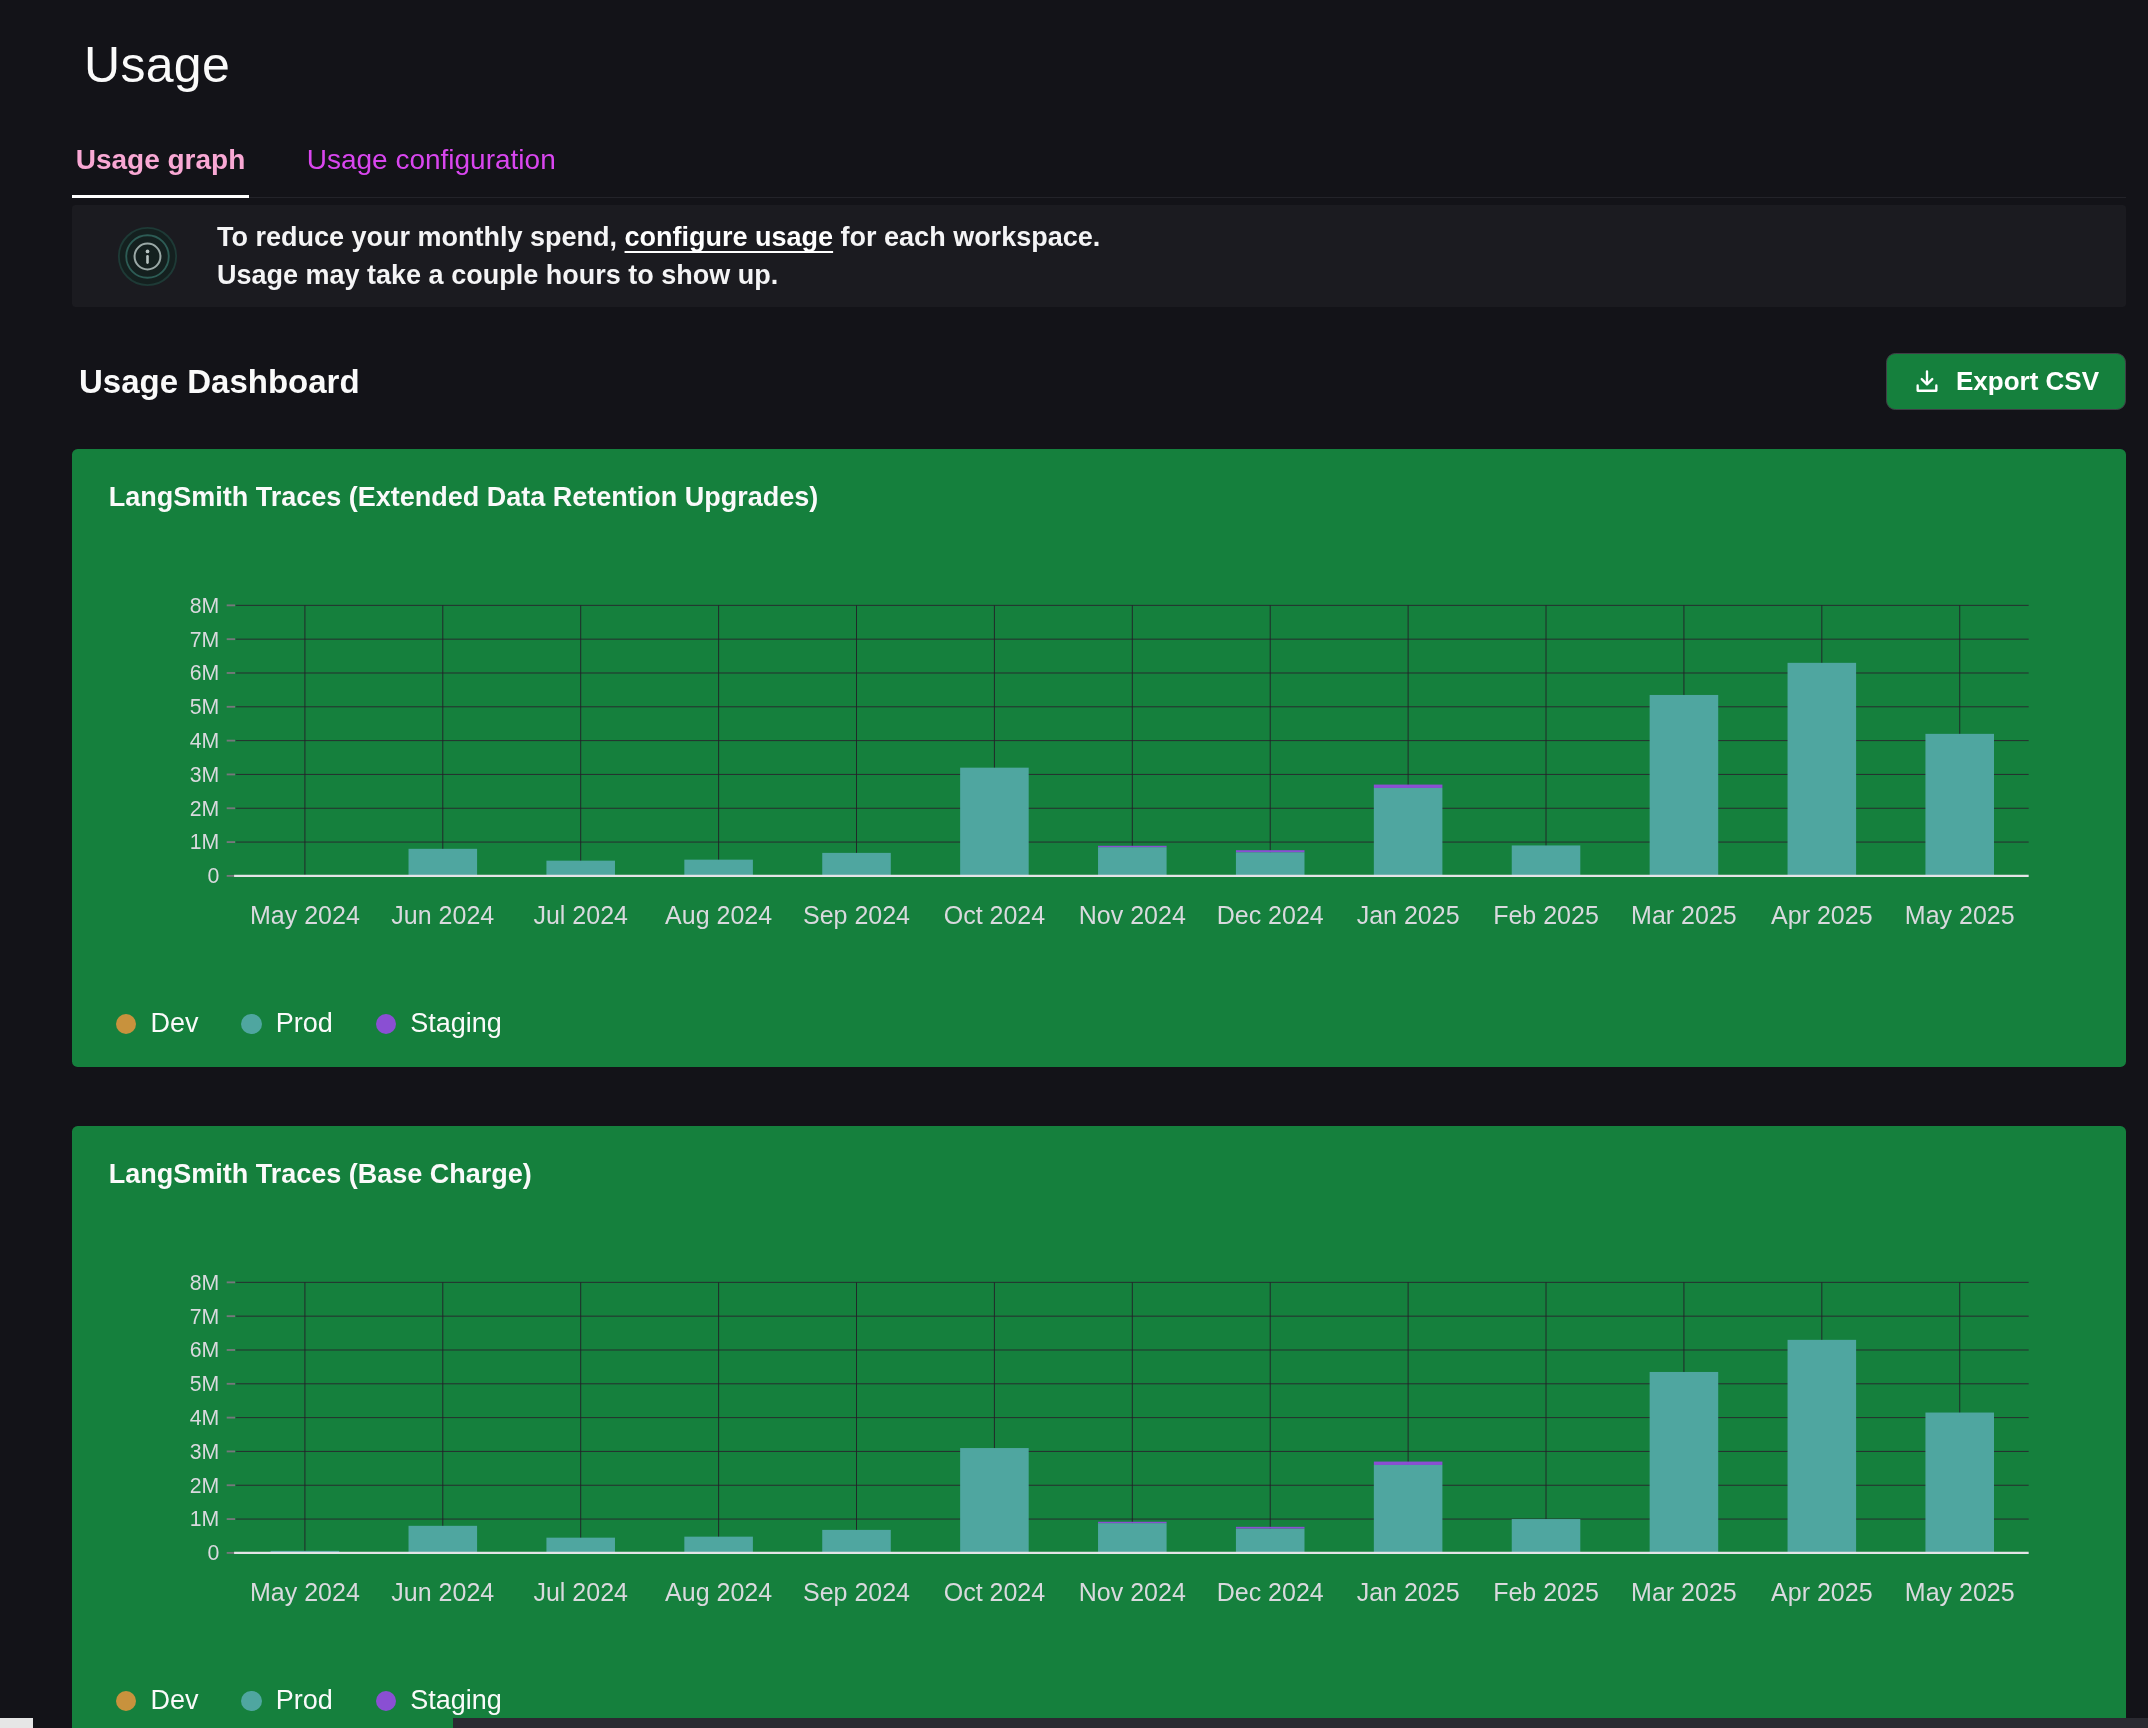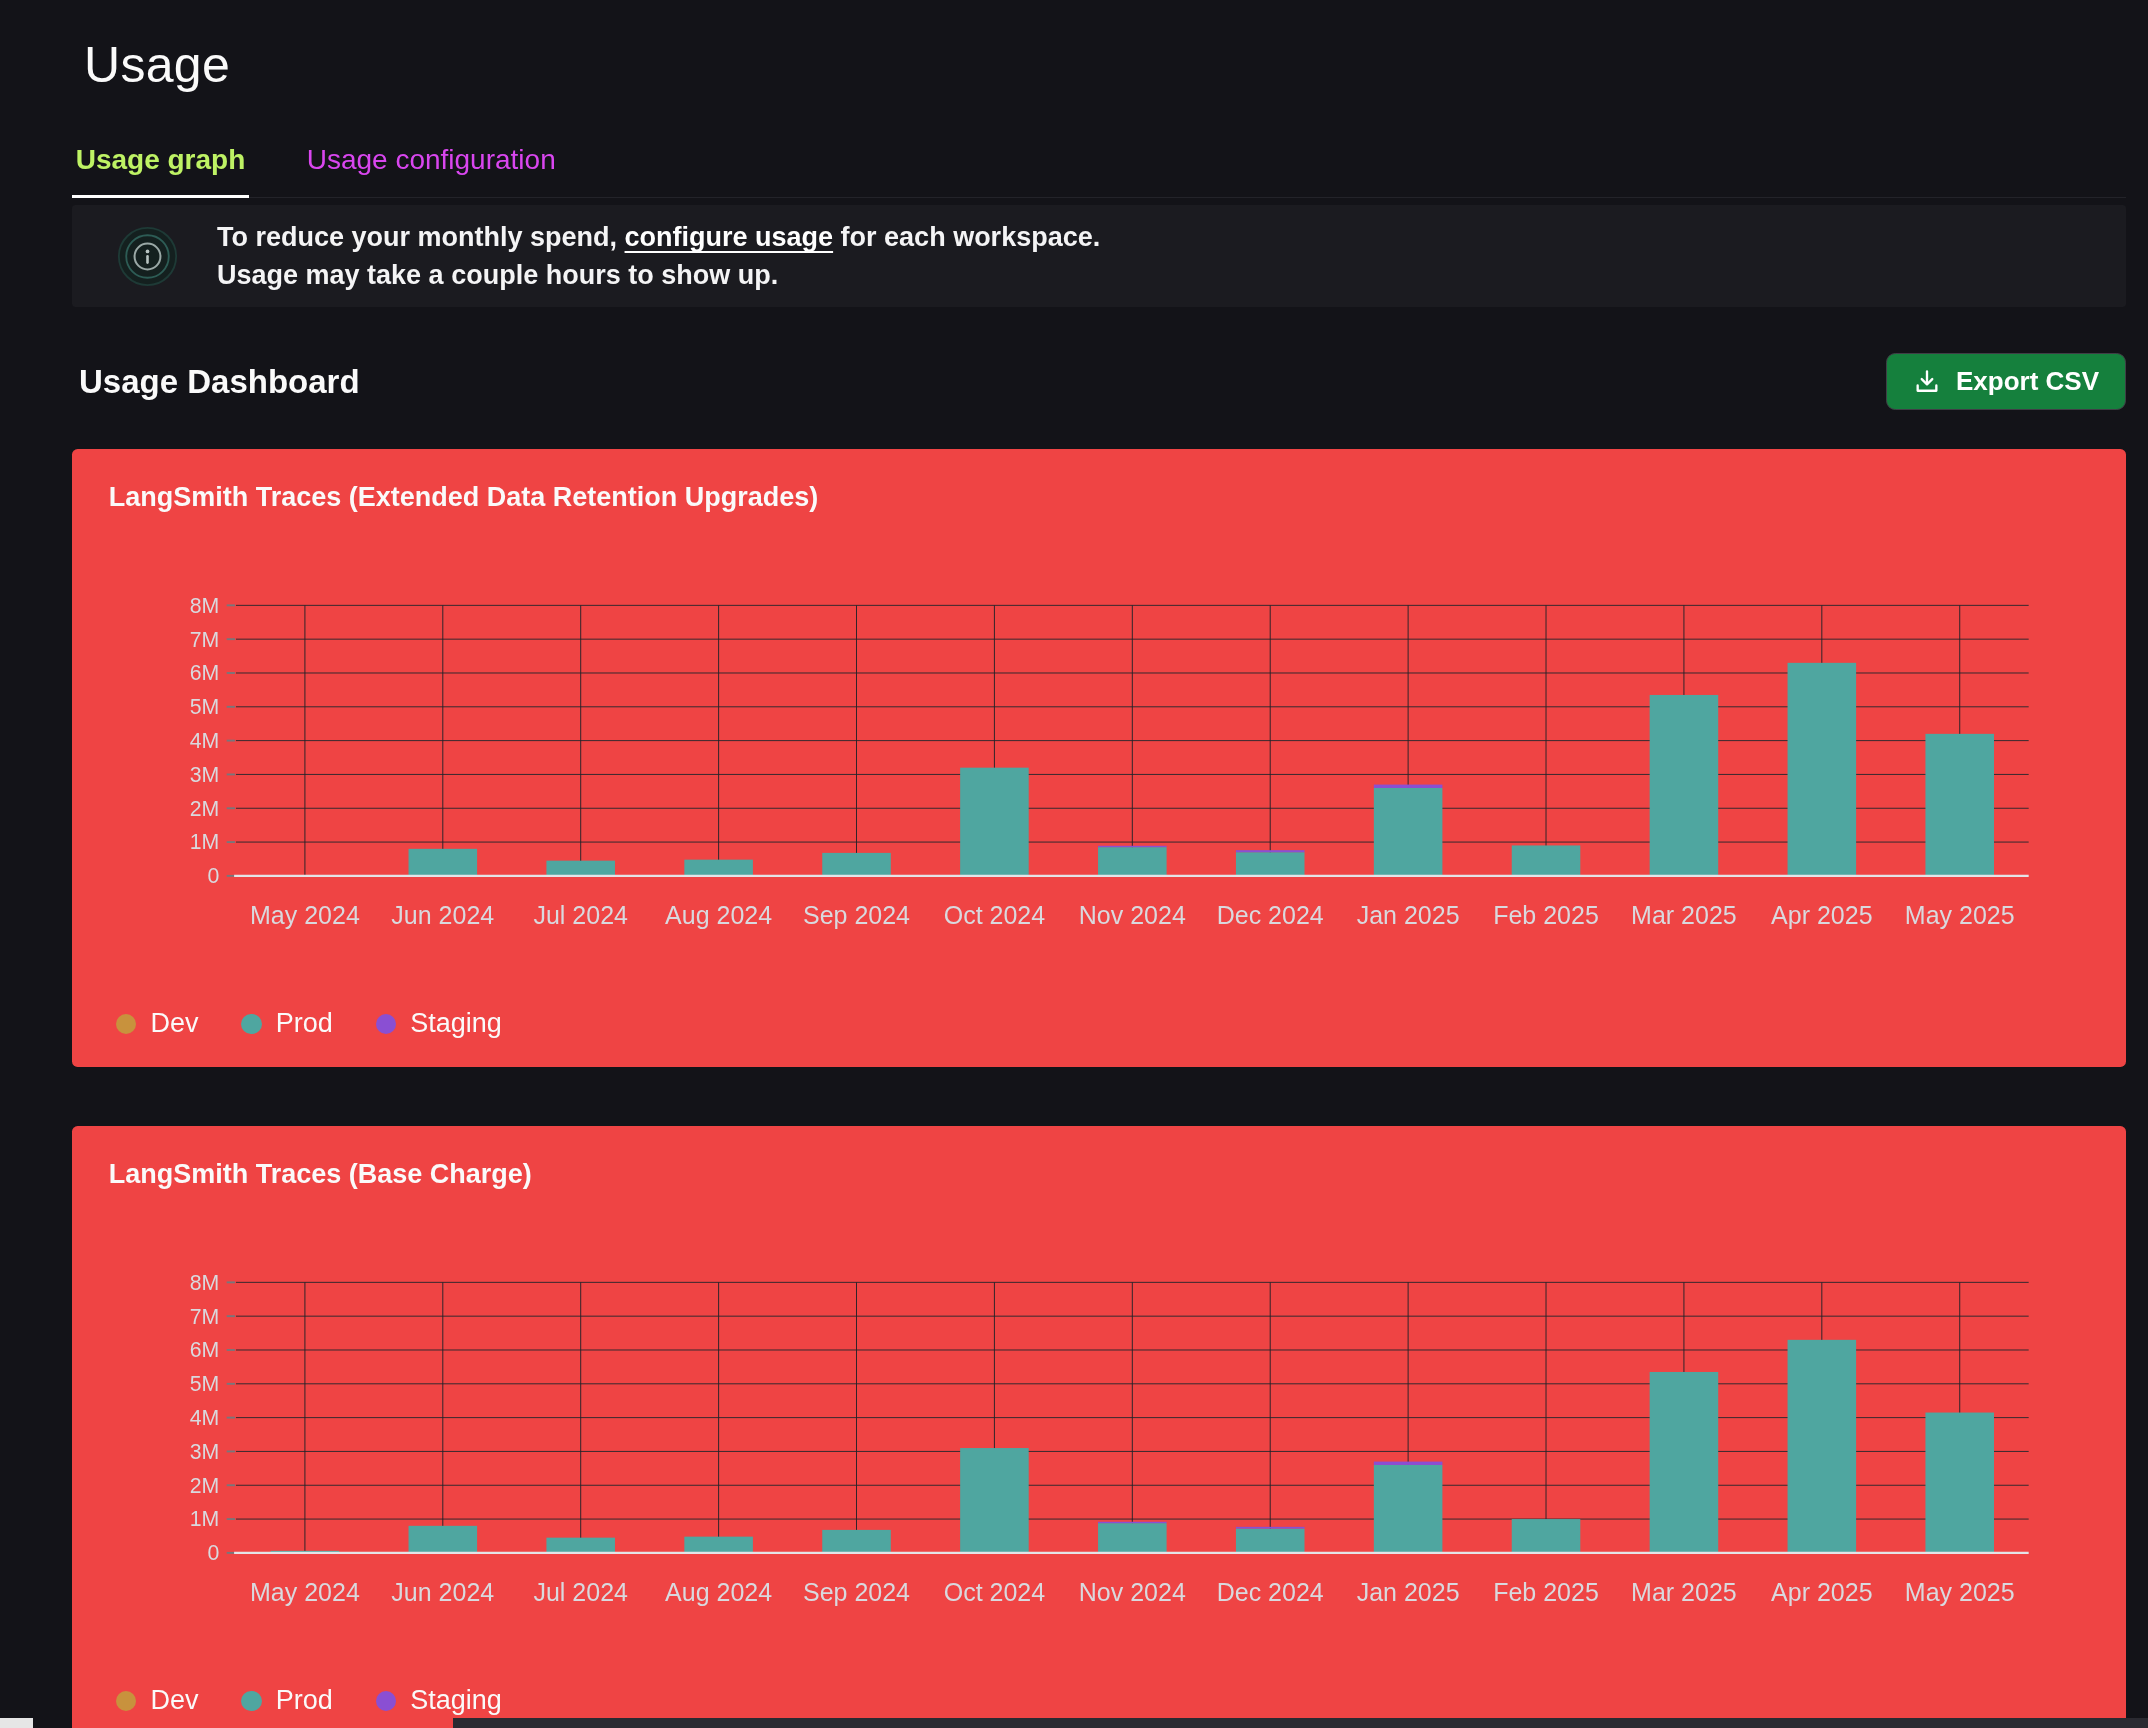--- a/index.html
+++ b/index.html
@@ -8,40 +8,40 @@
     width: 2148px; height: 1729px; overflow: hidden; position: relative;
     background: #131318; color: #fafafa;
     font-family: "Liberation Sans", "DejaVu Sans", sans-serif;
   }
   .page { padding: 24px 22px 0 72px; }
 
   h1.page-title { font-size: 50px; font-weight: 500; margin: 12px; letter-spacing: 0.3px; }
 
   .tabs { display: flex; gap: 54px; margin-top: 43px; border-bottom: 0.9px solid #232329; }
   .tab { font-size: 28px; padding: 7.4px 3.7px 18.6px 3.7px; color: #d946ef; cursor: pointer; }
-  .tab.active { color: #bef264; font-weight: 700; border-bottom: 3.7px solid #ffffff; margin-bottom: -0.9px; }
+  .tab.active { color: #f9a8d4; font-weight: 700; border-bottom: 3.7px solid #ffffff; margin-bottom: -0.9px; }
 
   .banner {
     margin-top: 7.4px; background: #1b1b20; border-radius: 3.7px;
     display: flex; align-items: center; gap: 39px;
     padding: 13px 37px 13px 45px; min-height: 96px;
   }
   .banner-text { font-size: 27px; font-weight: 600; line-height: 38px; color: #f4f4f5; }
   .banner-text a { color: #ffffff; text-decoration: underline; text-underline-offset: 4.6px; cursor: pointer; }
 
   .dash-header { display: flex; justify-content: space-between; align-items: center; margin-top: 46px; }
   h2.dash-title { font-size: 33px; font-weight: 700; margin: 7px; }
   .export-btn {
     display: flex; align-items: center; gap: 15px;
     background: #15803d; color: #ffffff; border: 0.9px solid #3f3f46; border-radius: 9.3px;
     font-size: 26px; font-weight: 600; padding: 12px 26px; cursor: pointer;
     font-family: inherit;
   }
 
-  .card { background: #ef4444; border-radius: 5.6px; margin-top: 39px; padding: 33px 26px 28px 33px; }
+  .card { background: #15803d; border-radius: 5.6px; margin-top: 39px; padding: 33px 26px 28px 33px; }
   .card + .card { margin-top: 59px; }
   h3.chart-title { font-size: 27px; font-weight: 700; margin: 0 0 0 3.7px; }
   svg.chart { display: block; margin-top: 59px; }
   svg.chart text { font-family: "Liberation Sans", "DejaVu Sans", sans-serif; }
 
   .legend { display: flex; align-items: center; gap: 43px; margin-top: 58px; margin-left: 11px; font-size: 27px; }
   .legend-item { display: flex; align-items: center; gap: 14px; cursor: pointer; }
   .dot { width: 20.4px; height: 20.4px; border-radius: 50%; display: inline-block; }
 
   .bottom-strip { position: absolute; bottom: 0; left: 453px; right: 0; height: 11px; background: #2a2a31; }

